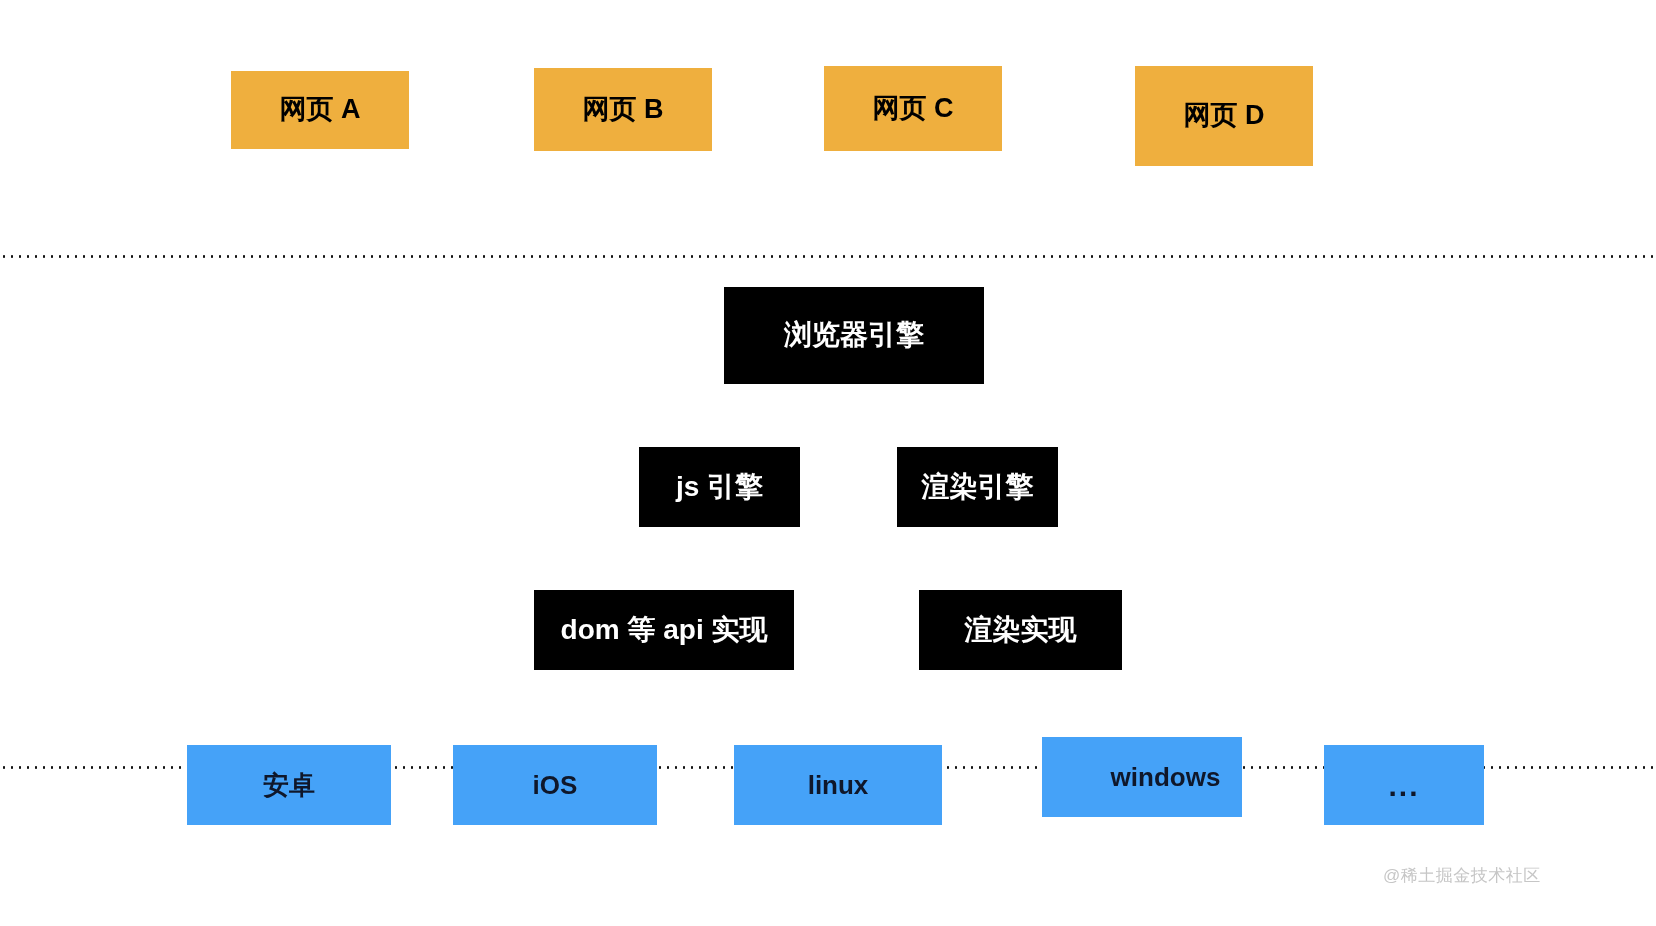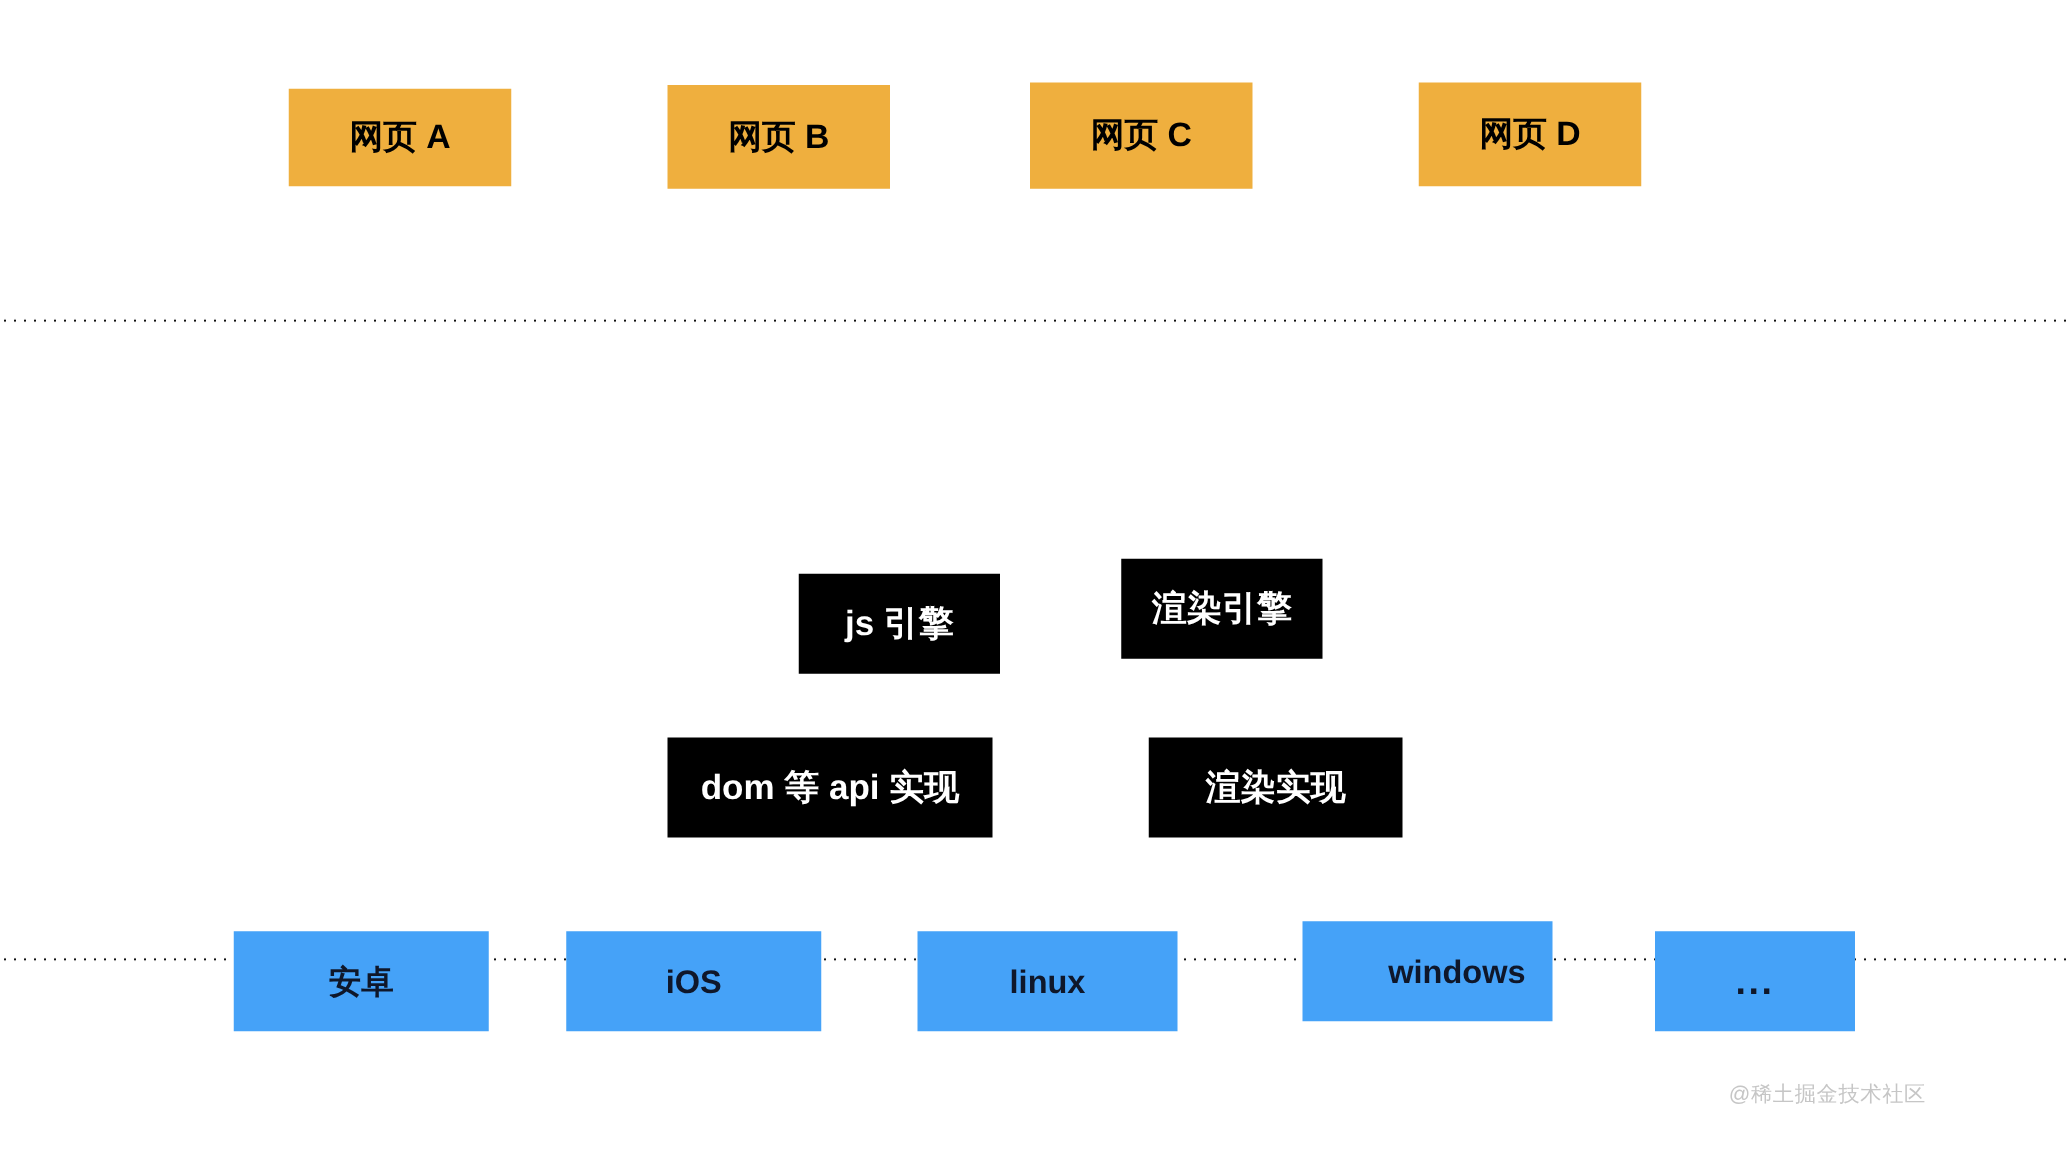--- a/index.html
+++ b/index.html
@@ -75,27 +75,30 @@
 
   <div class="box box-page" style="left:199px; top:71px; width:178px; height:78px;">
     <span>网页 A</span>
   </div>
   <div class="box box-page" style="left:502px; top:68px; width:178px; height:83px;text-align:center;">
     <span>网页 B</span>
   </div>
   <div class="box box-page" style="left:792px; top:66px; width:178px; height:85px;">
     <span>网页 C</span>
   </div>
-  <div class="box box-page" style="left:1103px; top:66px; width:178px; height:83px;">
+  <div class="box box-page" style="left:1103px; top:66px; width:178px; height:100px;">
     <span>网页 D</span>
   </div>
 
   <div class="divider" style="top:255px;"></div>
 
-  <div class="box box-engine" style="left:607px; top:459px; width:161px; height:80px;">
+  <div class="box box-engine" style="left:692px; top:287px; width:260px; height:97px;">
+    <span>浏览器引擎</span>
+  </div>
+  <div class="box box-engine" style="left:607px; top:447px; width:161px; height:80px;">
     <span>js 引擎</span>
   </div>
   <div class="box box-engine" style="left:865px; top:447px; width:161px; height:80px;">
     <span>渲染引擎</span>
   </div>
   <div class="box box-engine" style="left:502px; top:590px; width:260px; height:80px;">
     <span>dom 等 api 实现</span>
   </div>
   <div class="box box-engine" style="left:887px; top:590px; width:203px; height:80px;">
     <span>渲染实现</span>

